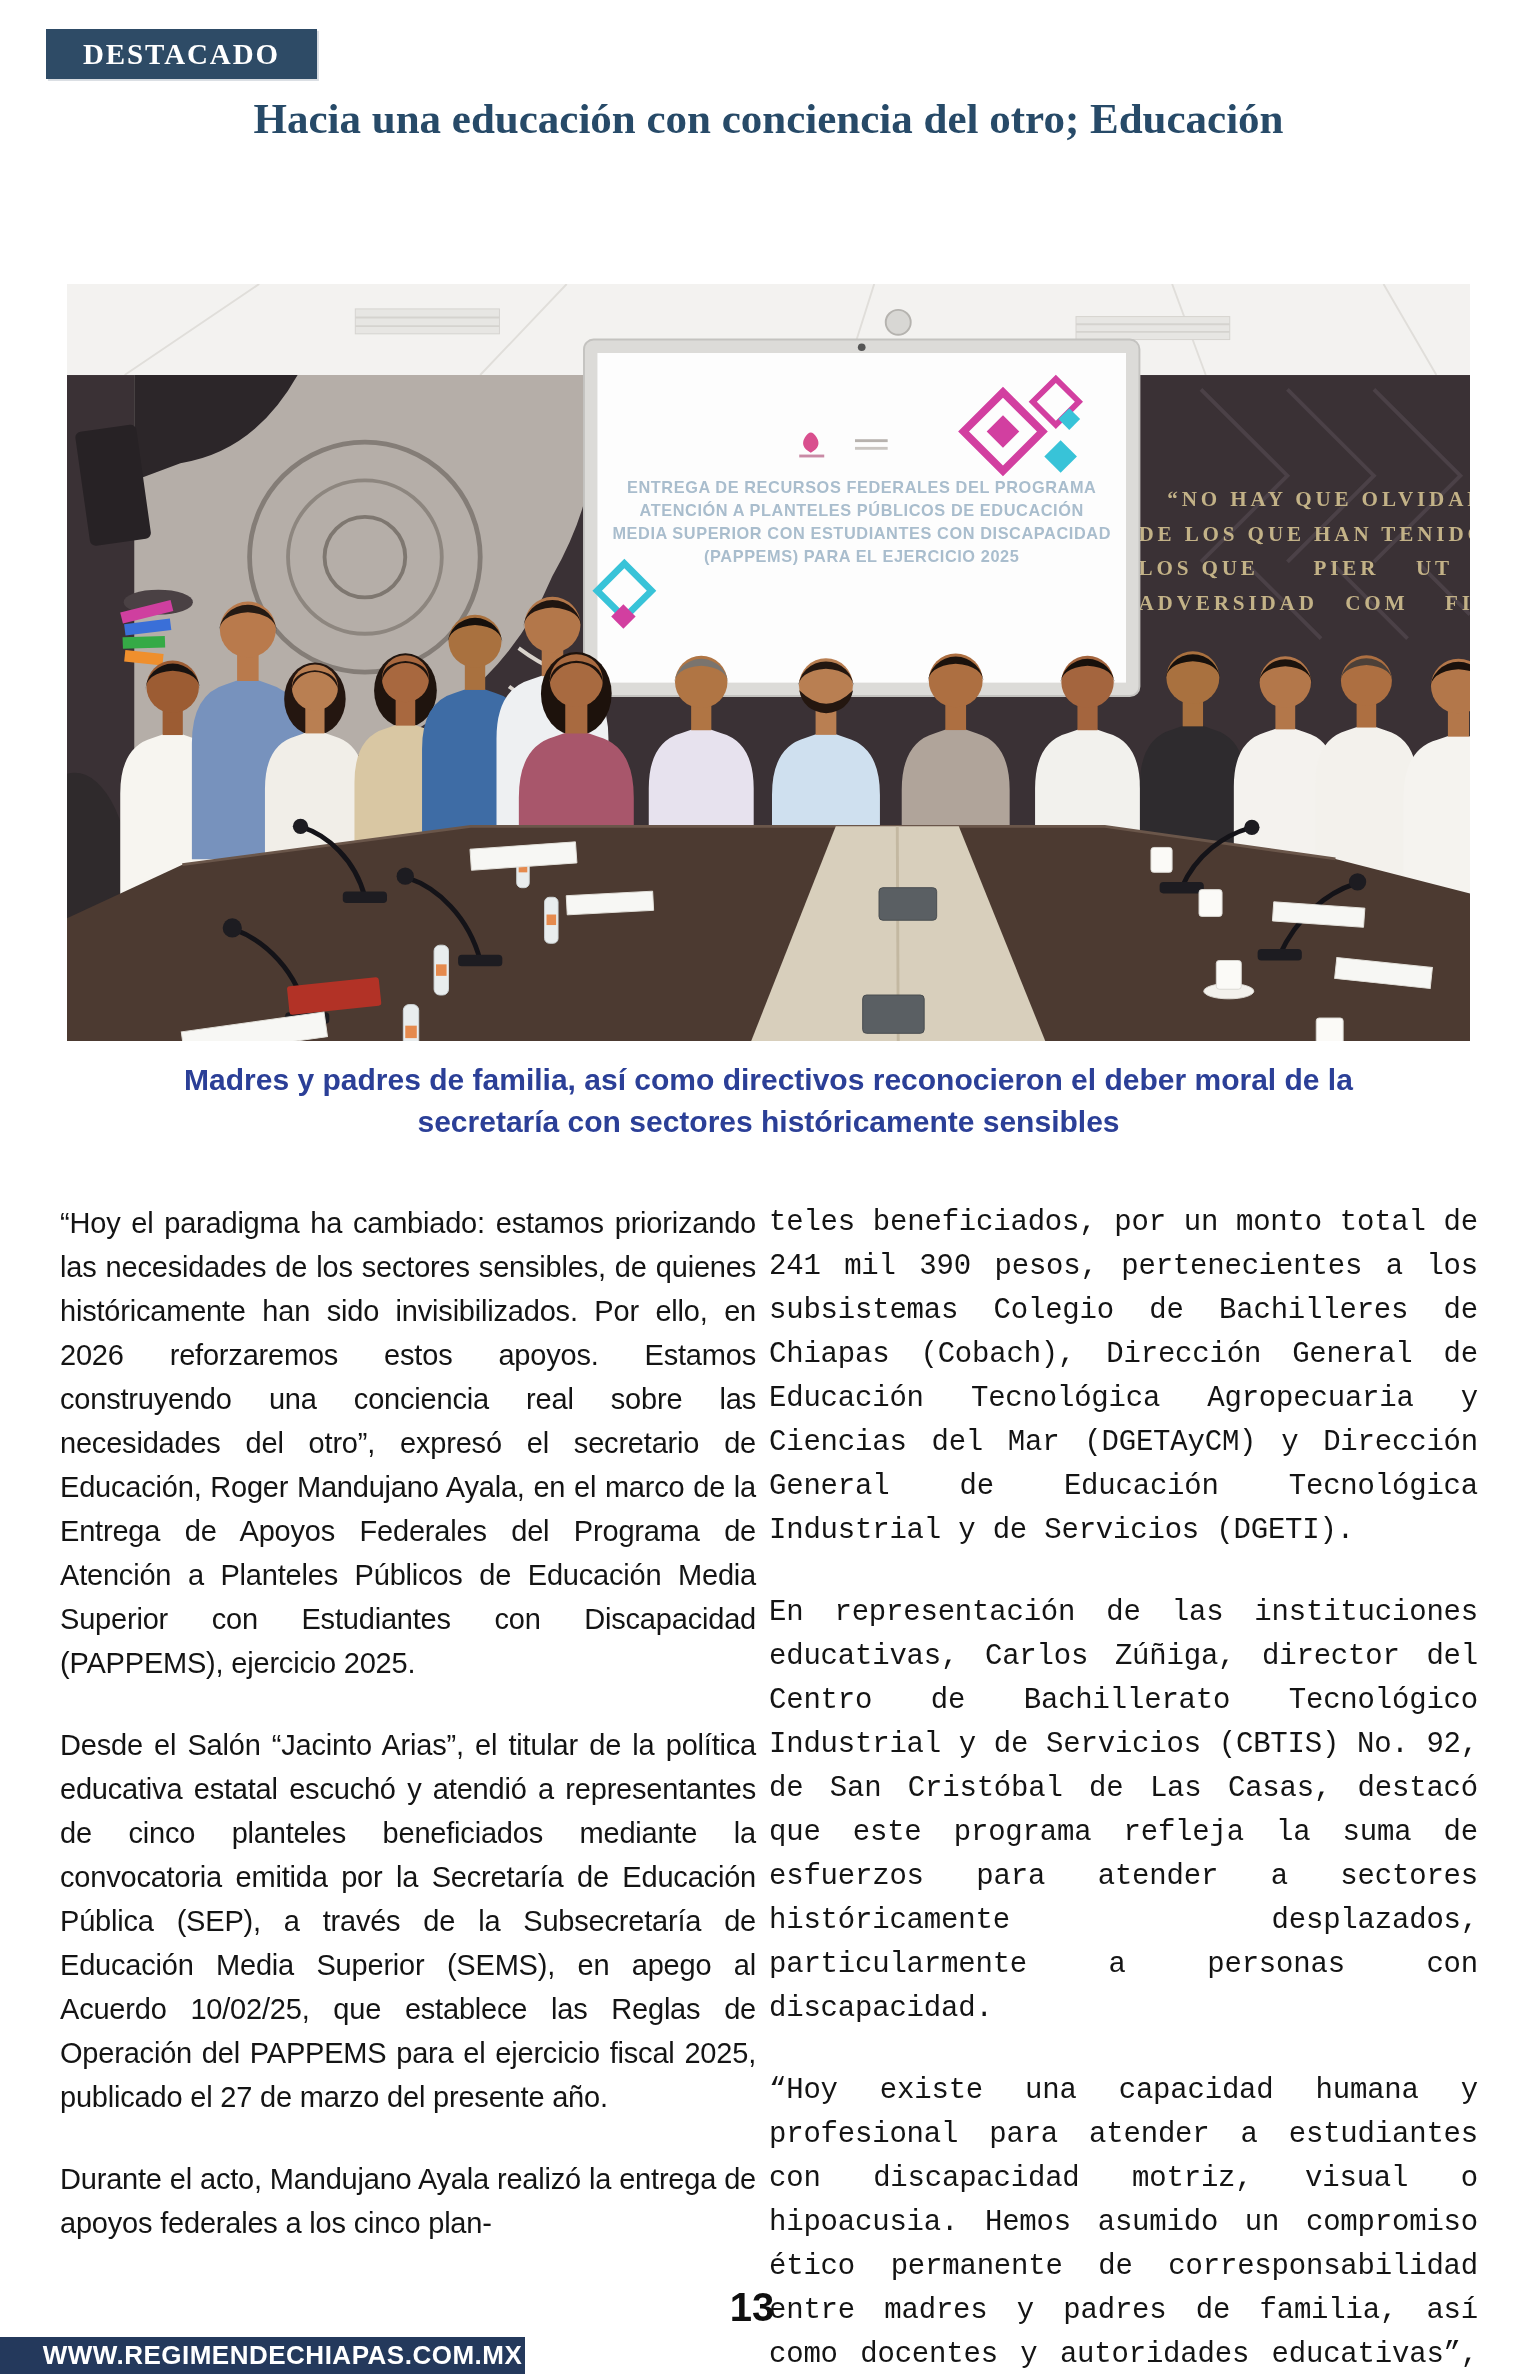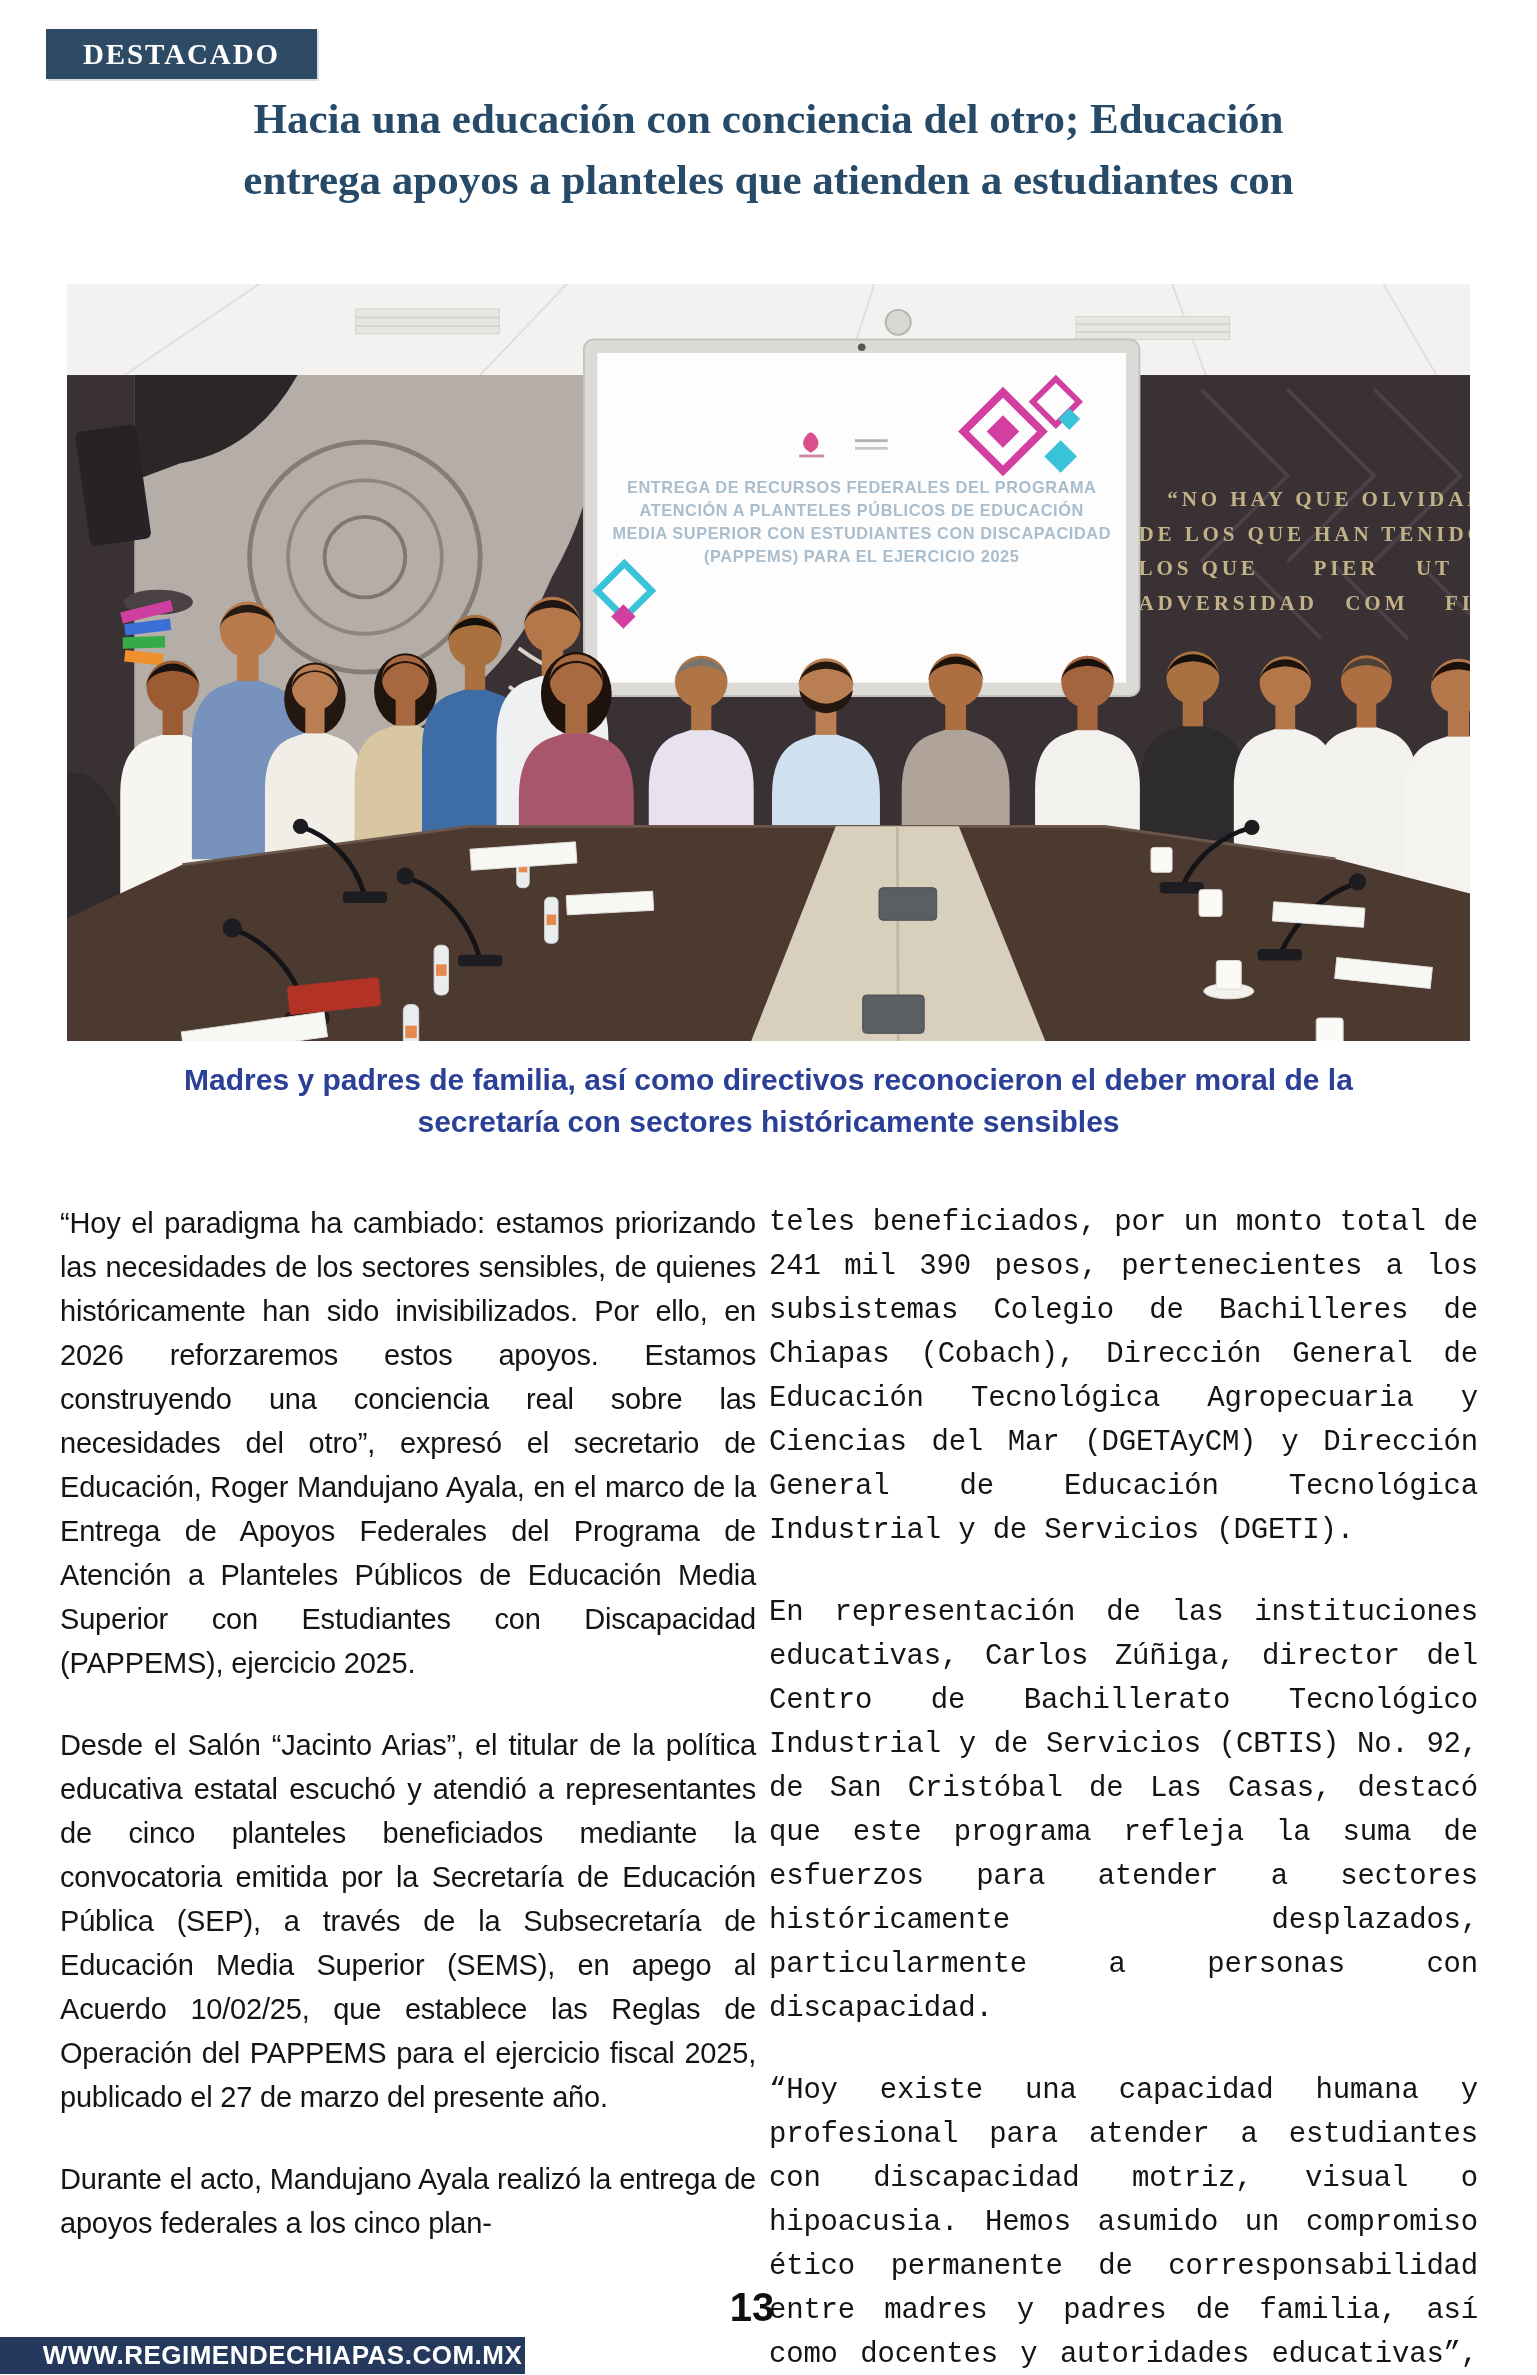--- a/index.html
+++ b/index.html
@@ -51,21 +51,20 @@
 </style>
 </head>
 <body>
 
 <div class="page">
 
   <div class="badge">DESTACADO</div>
 
   <div class="headline">
     <div>Hacia una educación con conciencia del otro; Educación</div>
-    <div>entrega apoyos a planteles que atienden a estudiantes con</div>
   </div>
 
   <div class="photo-wrap">
     <svg viewBox="0 0 1460 790" preserveAspectRatio="none">
       <defs>
         <g id="pm">
           <path d="M8 260 L8 152 Q8 106 40 97 L60 90 L80 97 Q112 106 112 152 L112 260 Z" style="fill:var(--shirt,#eee)"></path>
           <rect x="50" y="66" width="20" height="28" style="fill:var(--skin,#b97a4c)"></rect>
           <circle cx="60" cy="46" r="26" style="fill:var(--skin,#b97a4c)"></circle>
           <path d="M33 50 A27 27 0 0 1 87 50 Q87 32 60 30 Q33 32 33 50 Z" style="fill:var(--hair,#1c130d)"></path>

